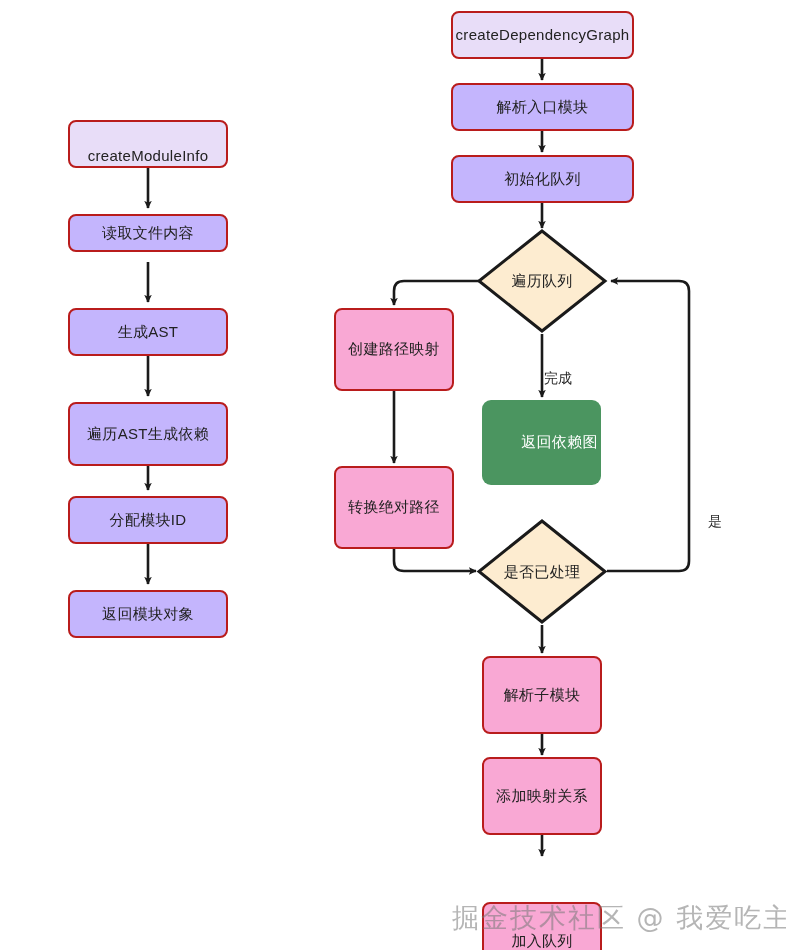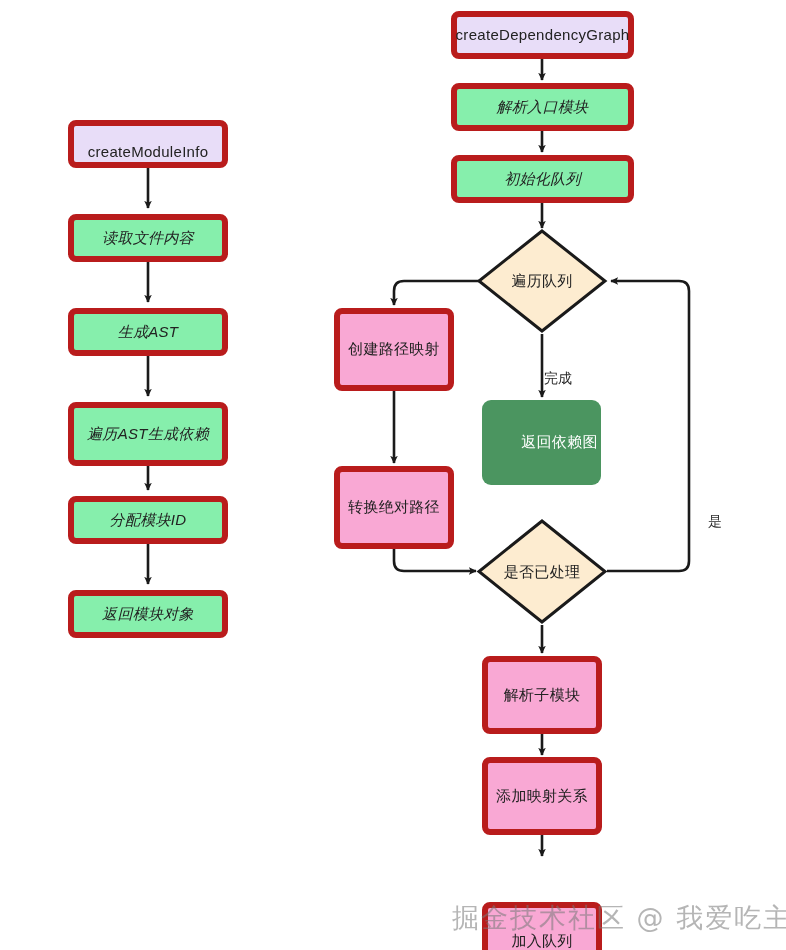--- a/index.html
+++ b/index.html
@@ -23,30 +23,30 @@
     height: 950px;
     pointer-events: none;
   }
   .node {
     position: absolute;
     box-sizing: border-box;
     display: flex;
     align-items: center;
     justify-content: center;
     text-align: center;
-    border: 6px solid #b91c1c;
+    border: 2px solid #b91c1c;
     border-radius: 8px;
     font-size: 15px;
     line-height: 1.25;
     color: #222222;
     letter-spacing: 0.3px;
     z-index: 2;
   }
   .node.purple { background: #e8ddf8; }
-  .node.bluegrey { background: #86efac; font-style: italic; }
+  .node.bluegrey { background: #c4b5fd; }
   .node.pink { background: #f9a8d4; }
   .node.green {
     background: #4b9560;
     border: none;
     color: #ffffff;
     border-radius: 9px;
     padding-left: 36px;
   }
   .diamond-wrap {
     position: absolute;
@@ -129,21 +129,21 @@
       <path d="M542,835 L542,856"></path>
 
       <path d="M607,571 L679,571 Q689,571 689,561 L689,291 Q689,281 679,281 L611,281"></path>
     </g>
   </svg>
 
   <div class="node purple" style="left:68px; top:120px; width:160px; height:48px;align-items:flex-end;">
     <span>createModuleInfo</span>
   </div>
 
-  <div class="node bluegrey" style="left:68px; top:214px; width:160px; height:48px;">
+  <div class="node bluegrey" style="left:68px; top:214px; width:160px; height:38px;">
     <span>读取文件内容</span>
   </div>
 
   <div class="node bluegrey" style="left:68px; top:308px; width:160px; height:48px;">
     <span>生成AST</span>
   </div>
 
   <div class="node bluegrey" style="left:68px; top:402px; width:160px; height:64px;">
     <span>遍历AST生成依赖</span>
   </div>

